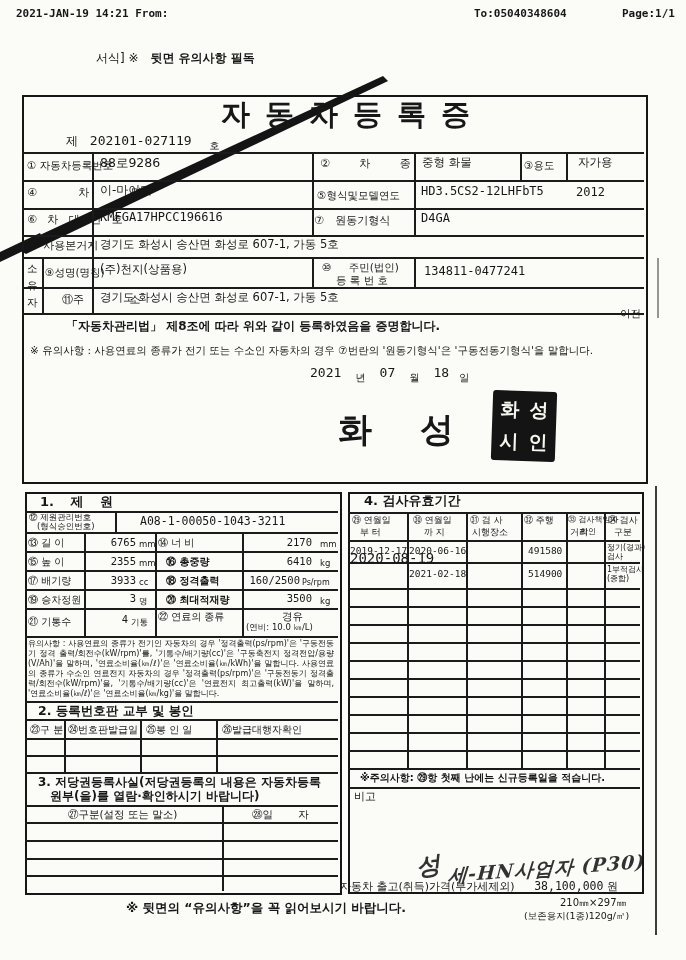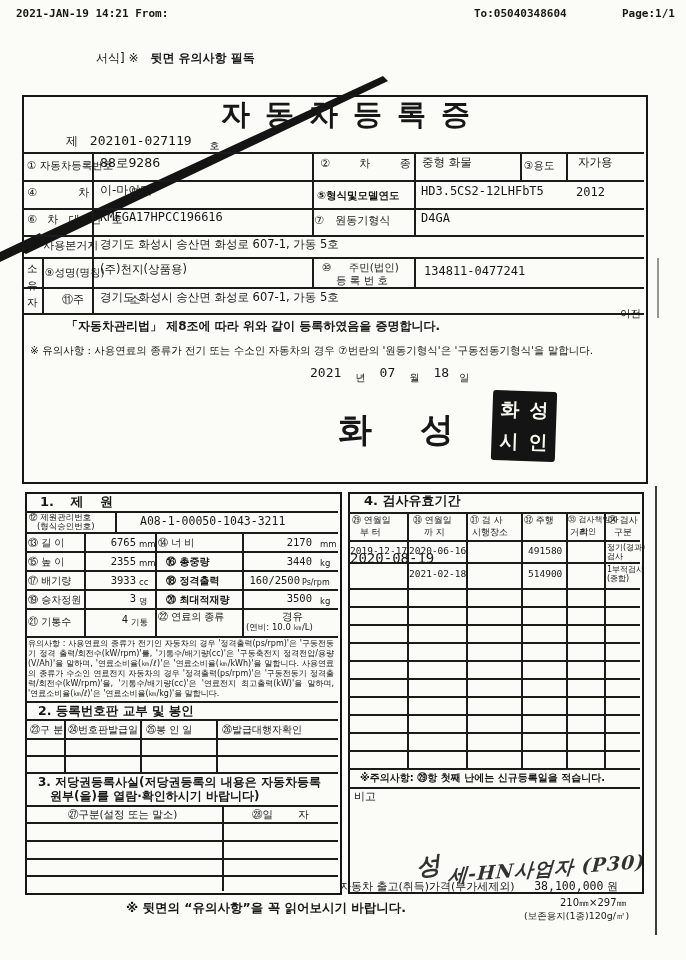--- a/index.html
+++ b/index.html
@@ -66,21 +66,21 @@
 
   <div class="t" style="left:27px;top:159px;font-size:10.5px;">① 자동차등록번호</div>
   <div class="t" style="left:100px;top:156px;font-size:12.5px;">88로9286</div>
   <div class="t" style="left:320px;top:158px;font-size:11px;word-spacing:26px;">② 차 종</div>
   <div class="t" style="left:422px;top:156px;font-size:11.5px;">중형 화물</div>
   <div class="t" style="left:524px;top:159px;font-size:10.5px;">③용도</div>
   <div class="t" style="left:578px;top:156px;font-size:11.5px;">자가용</div>
 
   <div class="t" style="left:27px;top:187px;font-size:11px;word-spacing:38px;">④ 차 명</div>
   <div class="t" style="left:100px;top:184px;font-size:12px;">이-마이티</div>
-  <div class="t" style="left:317px;top:189px;font-size:10.5px;font-weight:bold;">⑤형식및모델연도</div>
+  <div class="t" style="left:317px;top:189px;font-size:10.5px;">⑤형식및모델연도</div>
   <div class="t mono" style="left:421px;top:185px;font-size:12px;">HD3.5CS2-12LHFbT5</div>
   <div class="t mono" style="left:576px;top:186px;font-size:12px;">2012</div>
 
   <div class="t" style="left:27px;top:214px;font-size:11px;word-spacing:7px;">⑥ 차 대 번 호</div>
   <div class="t mono" style="left:100px;top:211px;font-size:12px;">KMFGA17HPCC196616</div>
   <div class="t" style="left:314px;top:215px;font-size:11px;word-spacing:8px;">⑦ 원동기형식</div>
   <div class="t mono" style="left:421px;top:212px;font-size:12px;">D4GA</div>
 
   <div class="t" style="left:27px;top:240px;font-size:11px;word-spacing:3px;">⑧ 사용본거지</div>
   <div class="t" style="left:100px;top:238px;font-size:11.5px;">경기도 화성시 송산면 화성로 607-1, 가동 5호</div>
@@ -141,21 +141,21 @@
   <div class="t mono" style="left:88px;top:536px;width:48px;text-align:right;font-size:10.5px;">6765</div>
   <div class="t" style="left:139px;top:540px;font-size:8.5px;">mm</div>
   <div class="t" style="left:158px;top:537px;font-size:10px;">⑭ 너 비</div>
   <div class="t mono" style="left:250px;top:536px;width:62px;text-align:right;font-size:10.5px;">2170</div>
   <div class="t" style="left:320px;top:540px;font-size:8.5px;">mm</div>
 
   <div class="t" style="left:28px;top:556px;font-size:10px;">⑮ 높 이</div>
   <div class="t mono" style="left:88px;top:555px;width:48px;text-align:right;font-size:10.5px;">2355</div>
   <div class="t" style="left:139px;top:559px;font-size:8.5px;">mm</div>
   <div class="t bold" style="left:158px;top:556px;font-size:10px;">⑯ 총중량</div>
-  <div class="t mono" style="left:250px;top:555px;width:62px;text-align:right;font-size:10.5px;">3440</div>
+  <div class="t mono" style="left:250px;top:555px;width:62px;text-align:right;font-size:10.5px;">6410</div>
   <div class="t" style="left:320px;top:559px;font-size:8.5px;">kg</div>
 
   <div class="t" style="left:28px;top:575px;font-size:10px;">⑰ 배기량</div>
   <div class="t mono" style="left:88px;top:574px;width:48px;text-align:right;font-size:10.5px;">3933</div>
   <div class="t" style="left:139px;top:578px;font-size:8.5px;">cc</div>
   <div class="t bold" style="left:158px;top:575px;font-size:10px;">⑱ 정격출력</div>
   <div class="t mono" style="left:238px;top:574px;width:62px;text-align:right;font-size:10.5px;">160/2500</div>
   <div class="t" style="left:302px;top:578px;font-size:8px;">Ps/rpm</div>
 
   <div class="t" style="left:28px;top:594px;font-size:10px;">⑲ 승차정원</div>

